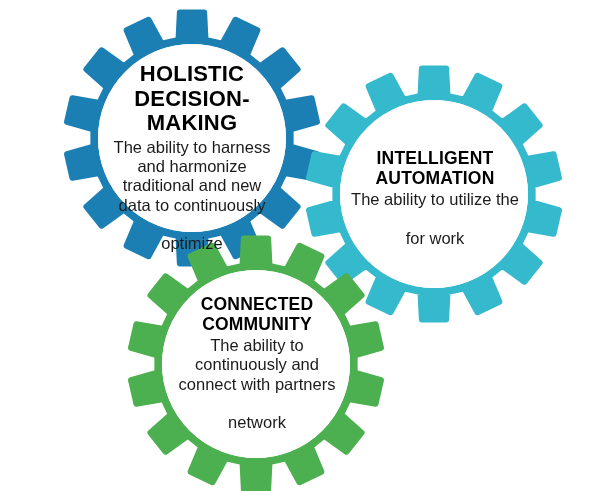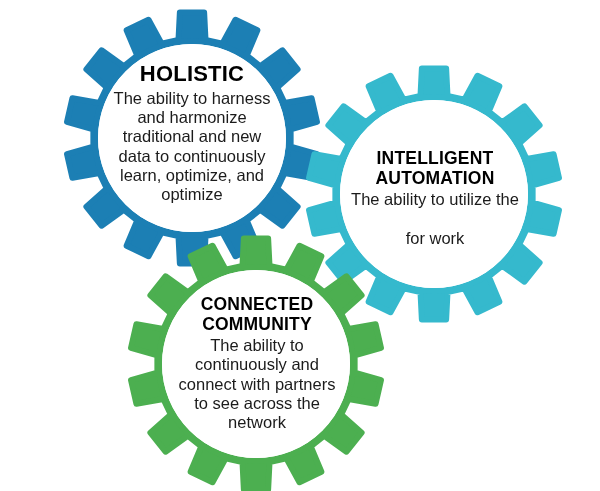--- a/index.html
+++ b/index.html
@@ -88,27 +88,28 @@
         <path d="M420.49 95.93L421.86 68.59L446.14 68.59L447.51 95.93L464.38 99.78L464.38 99.78L477.48 75.74L499.35 86.27L488.72 111.50L502.25 122.29L502.25 122.29L524.48 106.31L539.62 125.30L519.10 143.41L526.61 159.01L526.61 159.01L553.57 154.26L558.97 177.93L532.62 185.35L532.62 202.65L532.62 202.65L558.97 210.07L553.57 233.74L526.61 228.99L519.10 244.59L519.10 244.59L539.62 262.70L524.48 281.69L502.25 265.71L488.72 276.50L488.72 276.50L499.35 301.73L477.48 312.26L464.38 288.22L447.51 292.07L447.51 292.07L446.14 319.41L421.86 319.41L420.49 292.07L403.62 288.22L403.62 288.22L390.52 312.26L368.65 301.73L379.28 276.50L365.75 265.71L365.75 265.71L343.52 281.69L328.38 262.70L348.90 244.59L341.39 228.99L341.39 228.99L314.43 233.74L309.03 210.07L335.38 202.65L335.38 185.35L335.38 185.35L309.03 177.93L314.43 154.26L341.39 159.01L348.90 143.41L348.90 143.41L328.38 125.30L343.52 106.31L365.75 122.29L379.28 111.50L379.28 111.50L368.65 86.27L390.52 75.74L403.62 99.78L420.49 95.93Z M337 194a97,97 0 1 0 194,0a97,97 0 1 0 -194,0Z" fill="#35b9cd" fill-rule="evenodd" stroke="#35b9cd" stroke-width="6" stroke-linejoin="round"></path>
         <circle cx="434" cy="194" r="94" fill="#ffffff"></circle>
         <path d="M242.49 265.93L243.86 238.59L268.14 238.59L269.51 265.93L286.38 269.78L286.38 269.78L299.48 245.74L321.35 256.27L310.72 281.50L324.25 292.29L324.25 292.29L346.48 276.31L361.62 295.30L341.10 313.41L348.61 329.01L348.61 329.01L375.57 324.26L380.97 347.93L354.62 355.35L354.62 372.65L354.62 372.65L380.97 380.07L375.57 403.74L348.61 398.99L341.10 414.59L341.10 414.59L361.62 432.70L346.48 451.69L324.25 435.71L310.72 446.50L310.72 446.50L321.35 471.73L299.48 482.26L286.38 458.22L269.51 462.07L269.51 462.07L268.14 489.41L243.86 489.41L242.49 462.07L225.62 458.22L225.62 458.22L212.52 482.26L190.65 471.73L201.28 446.50L187.75 435.71L187.75 435.71L165.52 451.69L150.38 432.70L170.90 414.59L163.39 398.99L163.39 398.99L136.43 403.74L131.03 380.07L157.38 372.65L157.38 355.35L157.38 355.35L131.03 347.93L136.43 324.26L163.39 329.01L170.90 313.41L170.90 313.41L150.38 295.30L165.52 276.31L187.75 292.29L201.28 281.50L201.28 281.50L190.65 256.27L212.52 245.74L225.62 269.78L242.49 265.93Z M159 364a97,97 0 1 0 194,0a97,97 0 1 0 -194,0Z" fill="#4caf50" fill-rule="evenodd" stroke="#4caf50" stroke-width="6" stroke-linejoin="round"></path>
         <circle cx="256" cy="364" r="94" fill="#ffffff"></circle>
       </g>
   </svg>
 
   <div class="gear-label" id="label-holistic">
     <div class="gear-title">
       <span>HOLISTIC</span><br>
+      <span>DECISION-MAKING</span>
     </div>
     <div class="gear-desc">
       <span>The ability to harness</span><br>
       <span>and harmonize</span><br>
       <span>traditional and new</span><br>
       <span>data to continuously</span><br>
-      <span>learn, optimize, and</span><br>
+      <br>
       <span>optimize</span>
     </div>
   </div>
 
   <div class="gear-label" id="label-automation">
     <div class="gear-title">
       <span>INTELLIGENT</span><br>
       <span>AUTOMATION</span>
     </div>
     <div class="gear-desc">
@@ -120,18 +121,18 @@
 
   <div class="gear-label" id="label-community">
     <div class="gear-title">
       <span>CONNECTED</span><br>
       <span>COMMUNITY</span>
     </div>
     <div class="gear-desc">
       <span>The ability to</span><br>
       <span>continuously and</span><br>
       <span>connect with partners</span><br>
-      <span>to see across the</span><br>
+      <br>
       <span>network</span>
     </div>
   </div>
 
 </div>
 
 </body></html>

